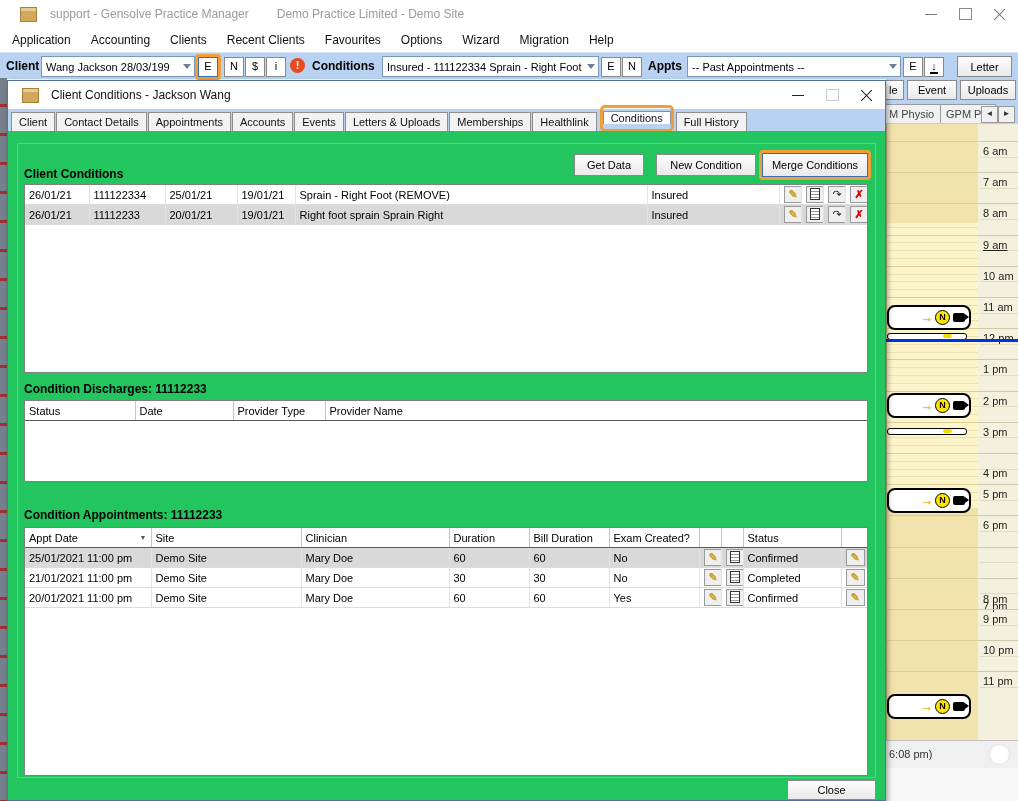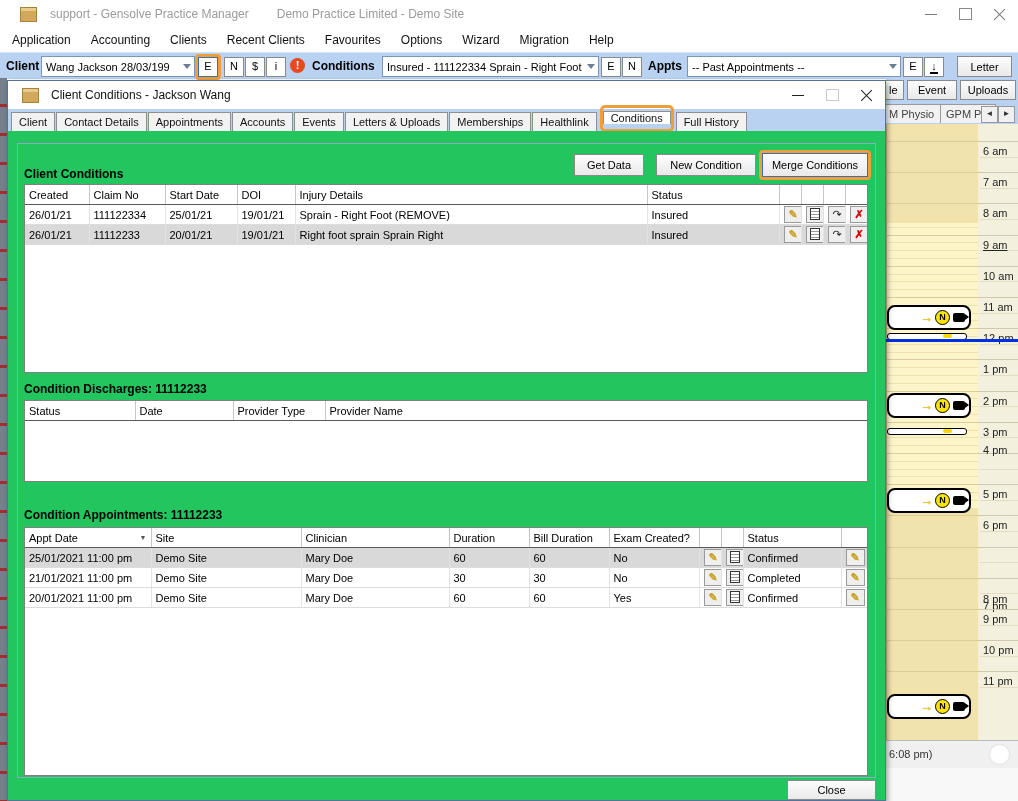--- a/index.html
+++ b/index.html
@@ -343,21 +343,21 @@
           <div class="gut-half" style="top: 251px;"></div>
           <div class="gut-label" style="top: 239.4px; text-align: right;">1 pm</div>
           <div class="gut-hline" style="top: 266.6px;"></div>
           <div class="gut-half" style="top: 282.2px;"></div>
           <div class="gut-label" style="top: 270.6px;">2 pm</div>
           <div class="gut-hline" style="top: 297.8px;"></div>
           <div class="gut-half" style="top: 313.4px;"></div>
           <div class="gut-label" style="top: 301.8px;">3 pm</div>
           <div class="gut-hline" style="top: 329px;"></div>
           <div class="gut-half" style="top: 344.6px;"></div>
-          <div class="gut-label" style="top: 320px;">4 pm</div>
+          <div class="gut-label" style="top: 343px;">4 pm</div>
           <div class="gut-hline" style="top: 360.2px;"></div>
           <div class="gut-half" style="top: 375.8px;"></div>
           <div class="gut-label" style="top: 364.2px;">5 pm</div>
           <div class="gut-hline" style="top: 391.4px;"></div>
           <div class="gut-half" style="top: 407px;"></div>
           <div class="gut-label" style="top: 395.4px;">6 pm</div>
           <div class="gut-hline" style="top: 422.6px;"></div>
           <div class="gut-half" style="top: 438.2px;"></div>
           <div class="gut-label" style="top: 436px; margin-top: 40px;">7 pm</div>
           <div class="gut-hline" style="top: 453.8px;"></div>
@@ -431,32 +431,20 @@
               <col style="width:72px">
               <col style="width:58px">
               <col style="width:352px">
               <col style="width:132px">
               <col style="width:22px">
               <col style="width:22px">
               <col style="width:22px">
               <col style="width:22px">
             </colgroup>
           <tbody>
-              <tr>
-            <th>Created</th>
-            <th>Claim No</th>
-            <th>Start Date</th>
-            <th>DOI</th>
-            <th>Injury Details</th>
-            <th>Status</th>
-            <th></th>
-                <th></th>
-            <th></th>
-                <th></th>
-          </tr>
           <tr>
             <td>26/01/21</td>
             <td>111122334</td>
             <td>25/01/21</td>
             <td>19/01/21</td>
             <td>Sprain - Right Foot (REMOVE)</td>
             <td>Insured</td>
             <td class="icell"><span class="rowicon ic-edit">✎</span></td>
             <td class="icell"><span class="rowicon"><span class="docglyph"></span></span></td>
             <td class="icell"><span class="rowicon ic-redo">↷</span></td>

